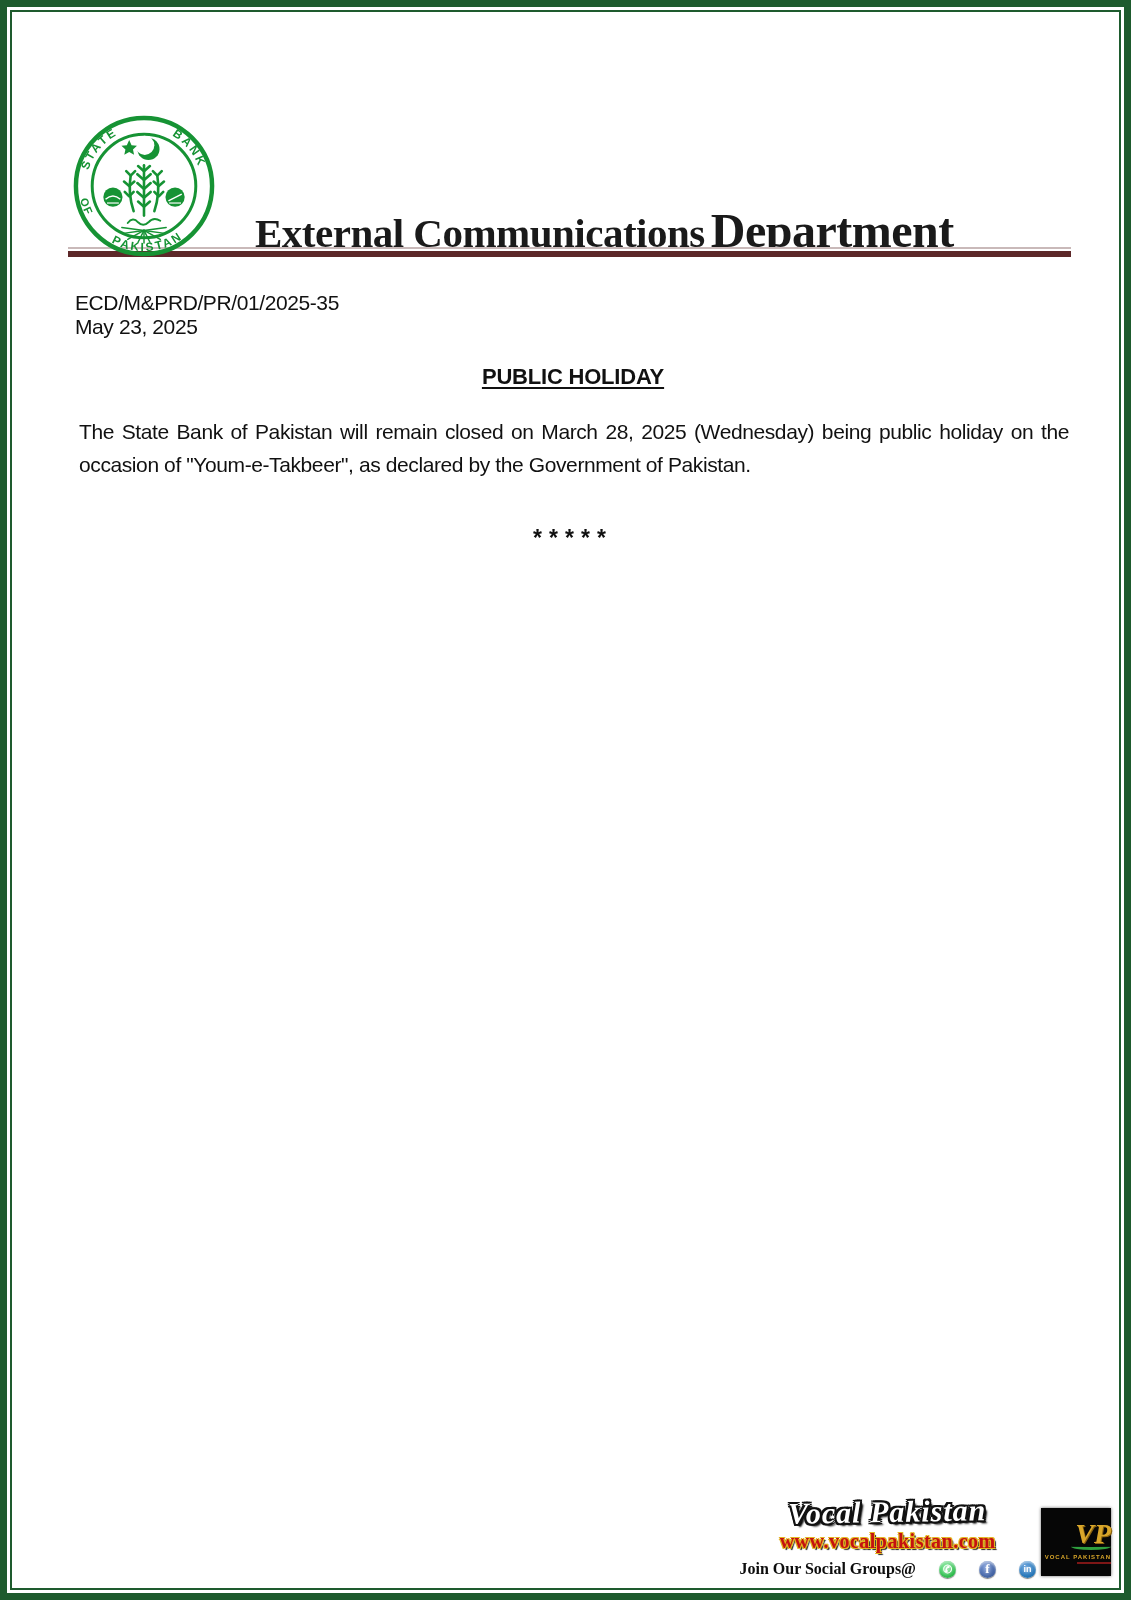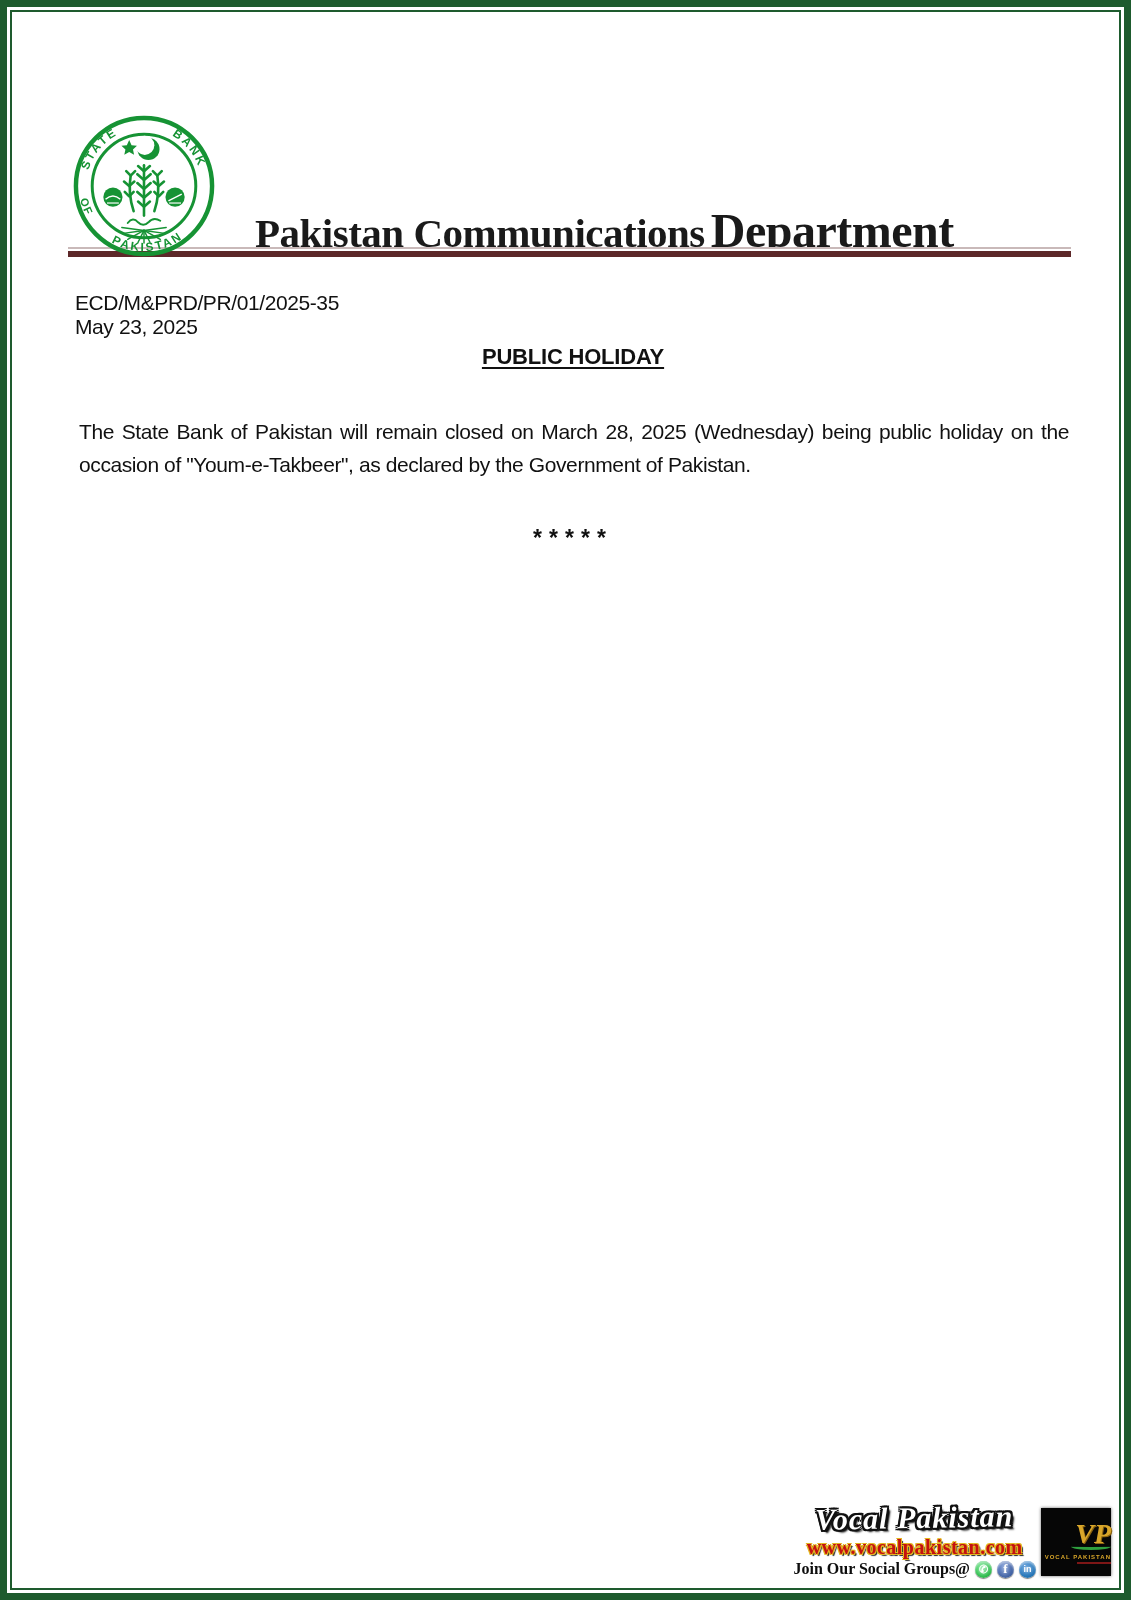--- a/index.html
+++ b/index.html
@@ -67,21 +67,21 @@
     font-size: 21px;
     color: #111;
     letter-spacing: -0.4px;
     flex-direction: column;
   }
 
   
   .pr-heading {
     position: absolute;
     left: 68px;
-    top: 337px;
+    top: 357px;
     width: 996px;
     text-align: center;
     font-size: 22px;
     font-weight: 700;
     color: #111;
     letter-spacing: -0.2px;
   }
   .pr-heading span { text-decoration: underline; text-underline-offset: 3px; }
 
   .pr-body {
@@ -138,25 +138,25 @@
     font-weight: 700;
     font-size: 20px;
     color: #c41111;
     letter-spacing: 0.5px;
     text-shadow:
       -1px -1px 0 #e3b61f, 1px -1px 0 #e3b61f,
       -1px  1px 0 #e3b61f, 1px  1px 0 #e3b61f,
        2px  2px 1px #222;
   }
   .wm-social {
-    margin-top: 1px;
+    margin-top: 7px;
     display: flex;
     align-items: center;
     justify-content: center;
-    gap: 5px;
+    gap: 23px;
     font-family: "Liberation Serif", serif;
     font-weight: 700;
     font-size: 16px;
     color: #0d0d0d;
   }
   .social-icon {
     width: 17px; height: 17px;
     border-radius: 50%;
     display: inline-flex;
     align-items: center;
@@ -276,21 +276,21 @@
       <path d="M100 160 L 92 176"></path>
       <path d="M100 160 L 100 177"></path>
       <path d="M100 160 L 108 176"></path>
       <path d="M100 160 L 122 172"></path>
       <path d="M100 160 L 128 164"></path>
       <path d="M100 160 L 130 156"></path>
     </g>
   </svg>
 
   <h1 class="dept-title">
-    <span class="main">Pakistan Communications</span><span class="suffix">Department</span>
+    <span class="main">External Communications</span><span class="suffix">Department</span>
   </h1>
 
   <div class="header-rule">
     <div class="thin"></div>
       <div class="gap"></div>
       <div class="thick"></div>
   </div>
 
   <div class="meta-row">
     <span>ECD/M&amp;PRD/PR/01/2025-35</span>

